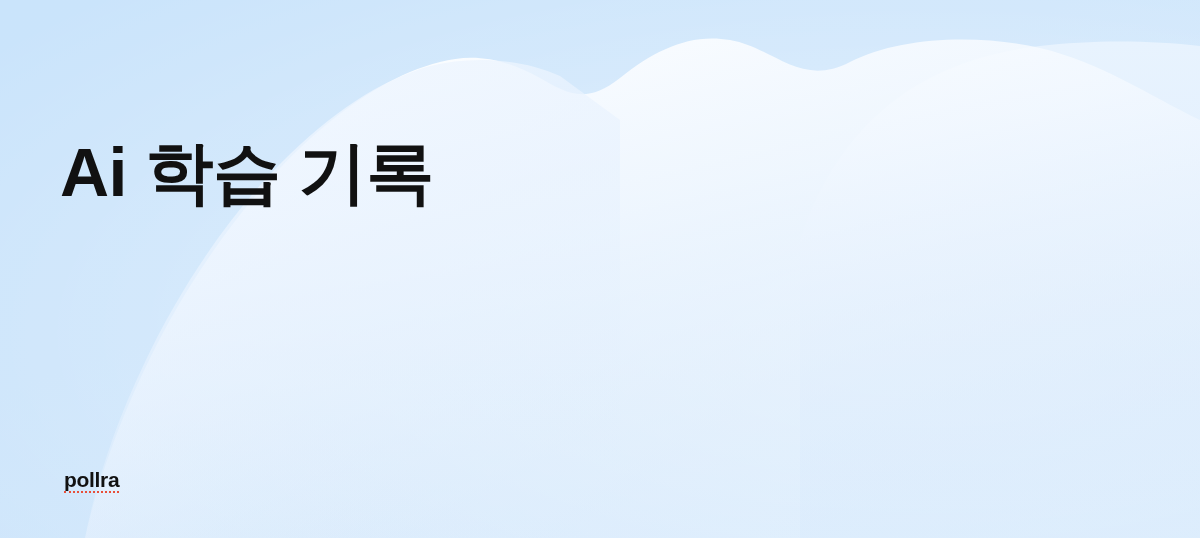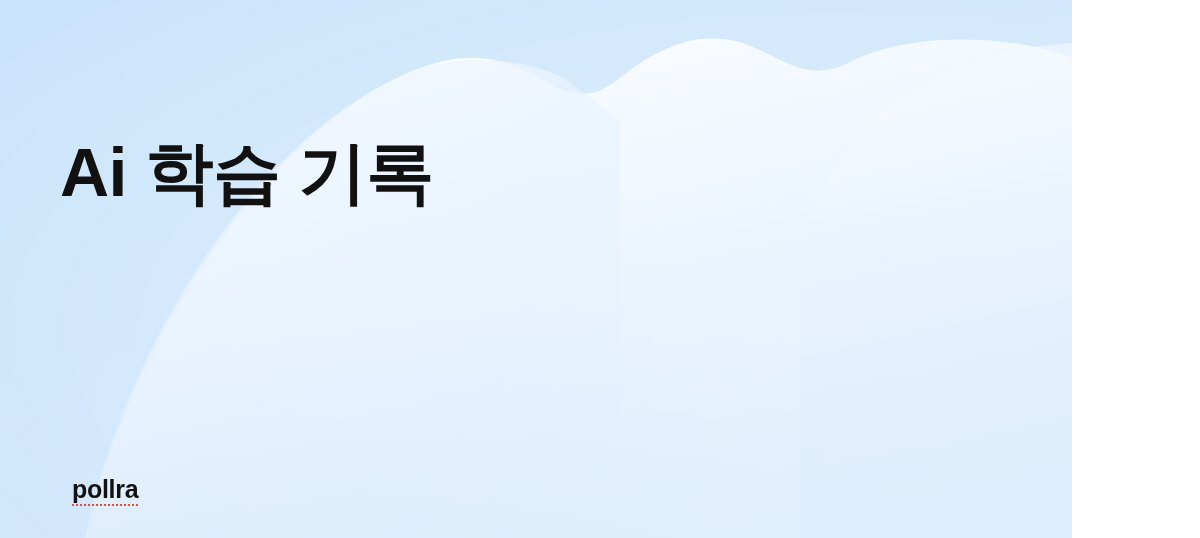--- a/index.html
+++ b/index.html
@@ -2,21 +2,21 @@
 <html><head>
 <meta charset="utf-8">
 <style>
   html, body {
     margin: 0;
     padding: 0;
     background: #ffffff;
   }
   .banner {
     position: relative;
-    width: 1072px;
+    width: 1200px;
     height: 538px;
     overflow: hidden;
     background: #3b82f6;
     font-family: "Liberation Sans", "DejaVu Sans", sans-serif;
   }
 
   
   .sky {
     position: absolute;
     inset: 0;
@@ -87,22 +87,22 @@
     right: 0;
     bottom: -2px;
     height: 0;
     border-bottom: 2px dotted #e8503a;
   }
 
   .brand {
     position: absolute;
     left: 60px;
     top: 464px;
-    margin: 12px;
-    font-size: 25px;
+    margin: 4px;
+    font-size: 21px;
     line-height: 1.1;
     font-weight: 700;
     letter-spacing: -0.3px;
     color: #111111;
   }
   .brand .spell::after {
     bottom: -1px;
   }
 </style>
 </head>

